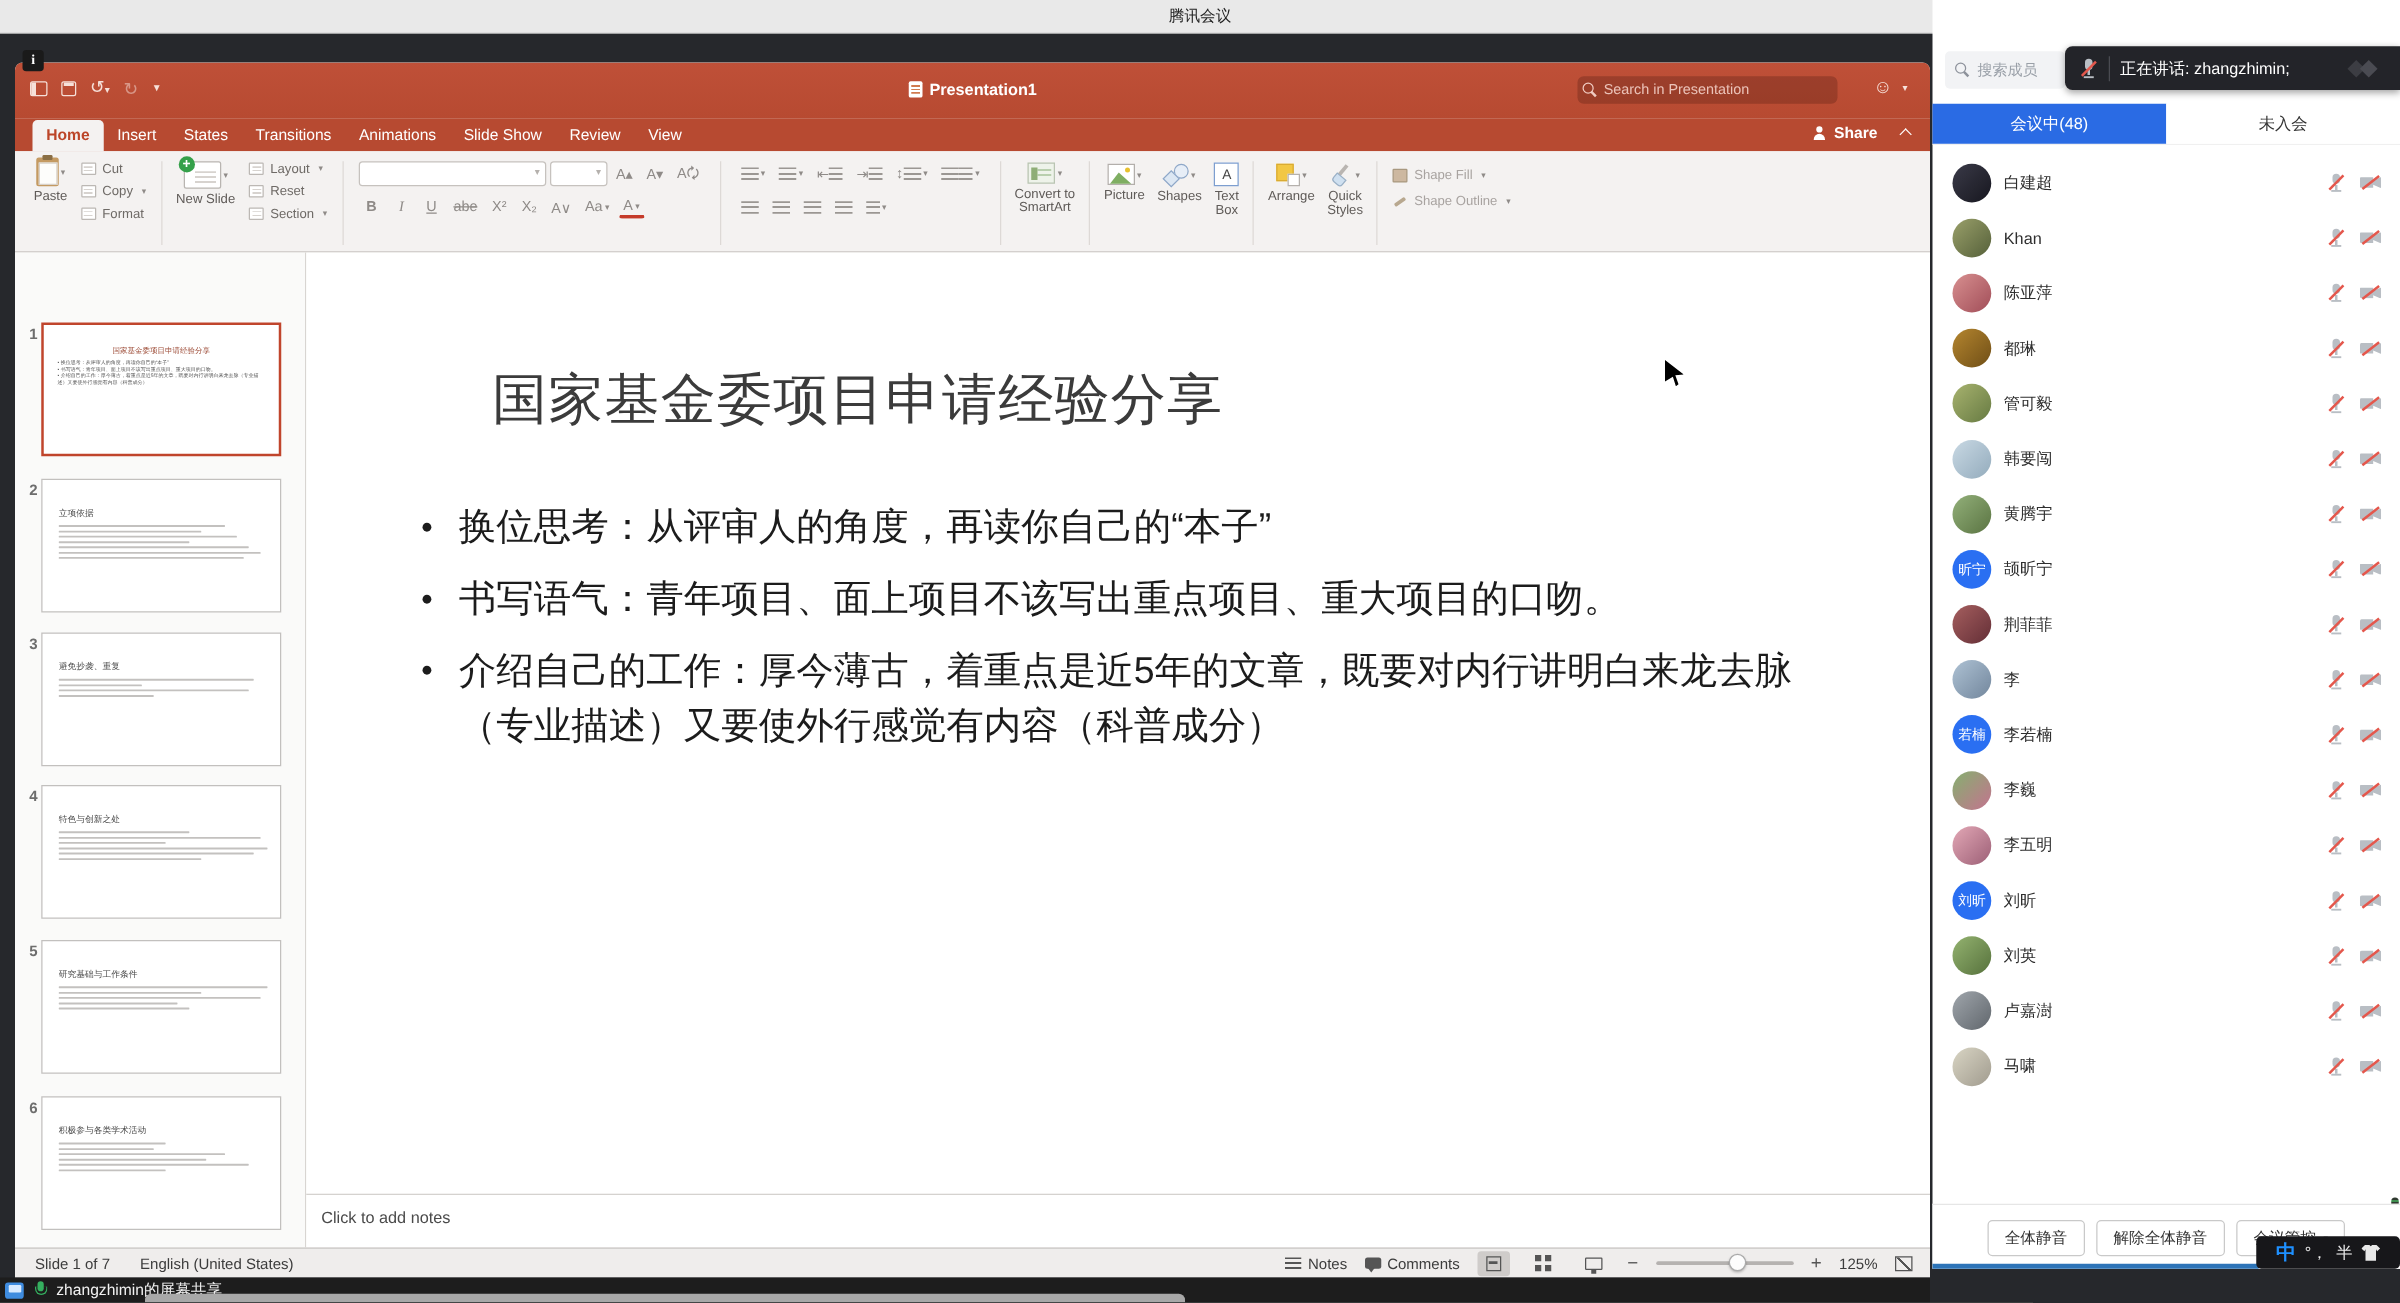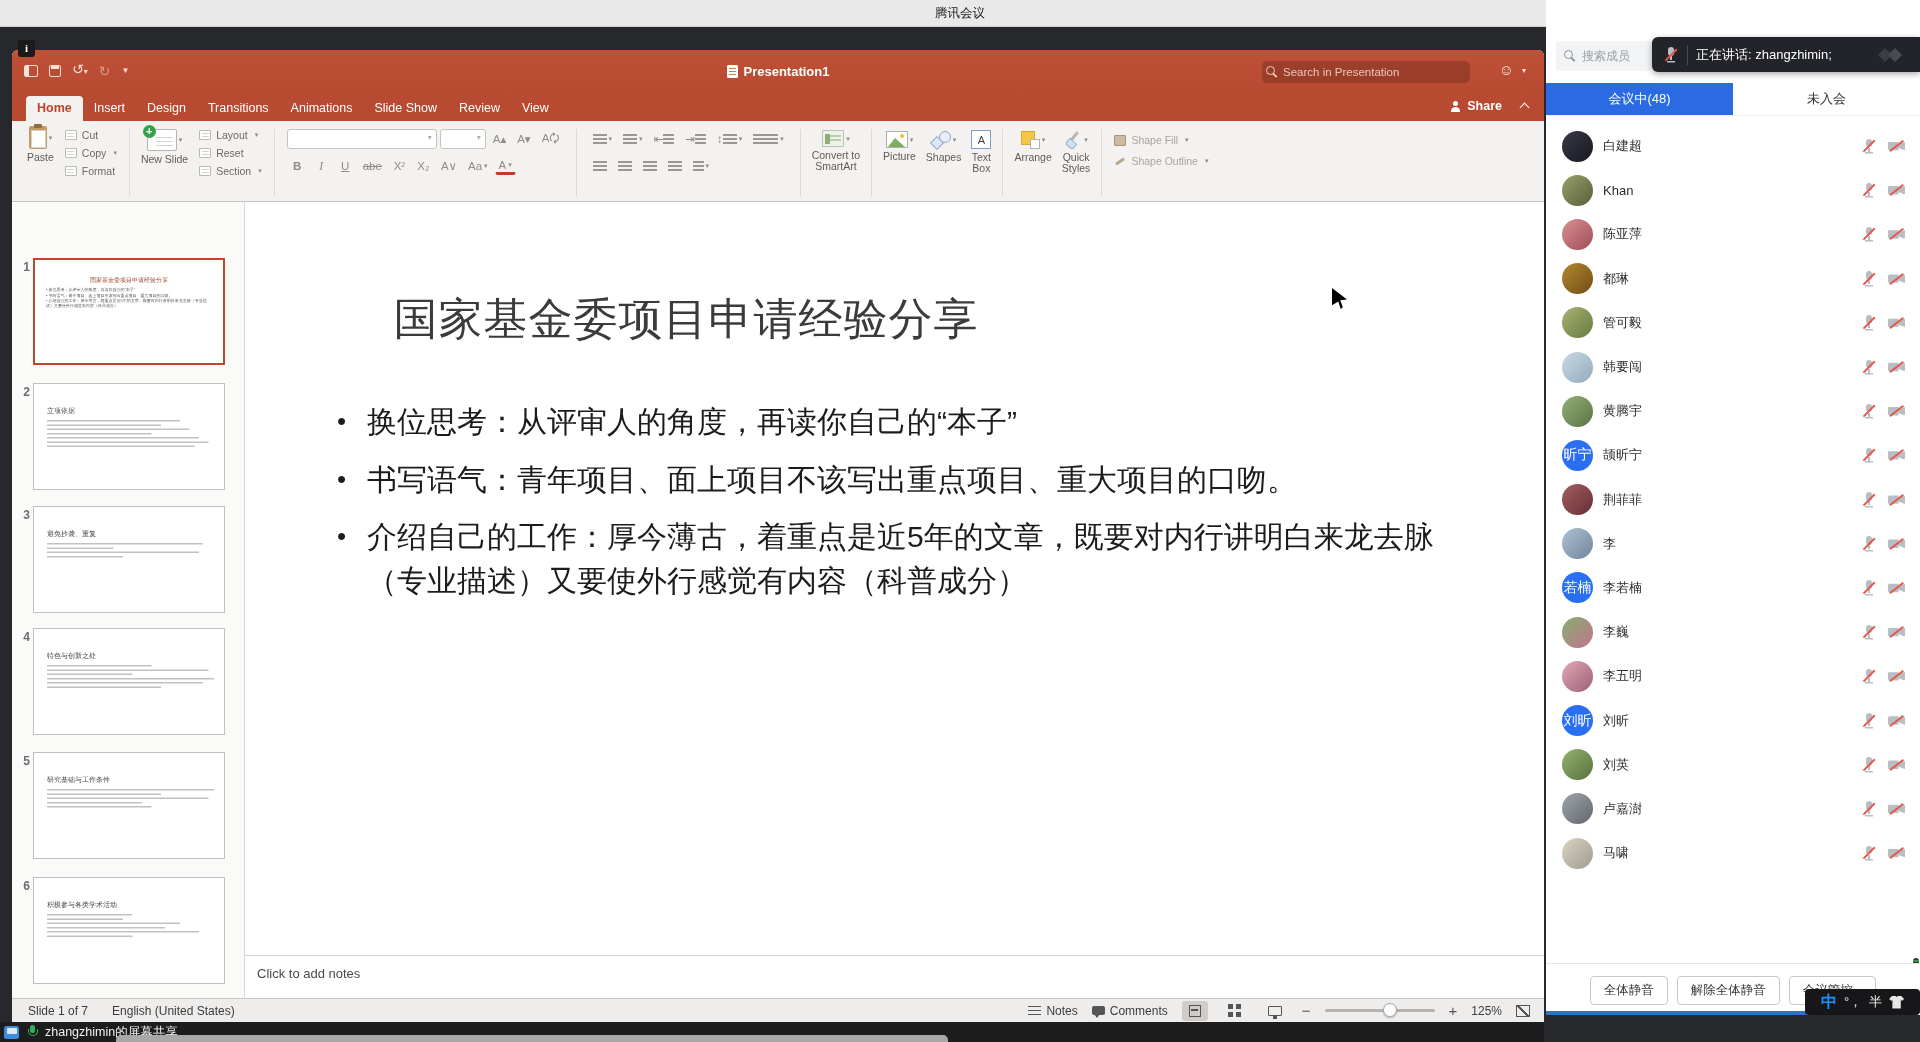--- a/index.html
+++ b/index.html
@@ -161,21 +161,21 @@
   .ic-cam-off::after{content:"";position:absolute;left:1px;top:6.5px;width:17px;height:1.7px;background:#e4574c;transform:rotate(-38deg);}
   .logo-dia{position:relative;width:34px;height:16px;margin-left:auto;}
   .logo-dia::before,.logo-dia::after{content:"";position:absolute;top:3px;width:10px;height:10px;transform:rotate(45deg);}
   .logo-dia::before{left:4px;background:#3c3d43;}
   .logo-dia::after{left:14px;background:#4a4b52;}
   #p-tabs{position:absolute;left:0;top:83px;width:100%;height:33px;display:flex;border-bottom:1px solid #f0f0f0;}
   .p-tab{flex:1;display:flex;align-items:center;justify-content:center;font-size:13px;color:#333;background:#fff;}
   .p-tab.active{background:#2a6be4;color:#fff;}
   #p-list{position:absolute;left:0;top:116px;width:100%;height:847px;overflow:hidden;padding-top:8px;}
   .p-row{height:44.2px;display:flex;align-items:center;padding:0 14px 0 16px;gap:10px;}
-  .p-ava{width:31px;height:31px;border-radius:50%;flex:0 0 31px;display:flex;align-items:center;justify-content:center;color:#fff;font-size:14px;overflow:hidden;}
+  .p-ava{width:31px;height:31px;border-radius:50%;flex:0 0 31px;display:flex;align-items:center;justify-content:center;color:#fff;font-size:11px;overflow:hidden;}
   .p-name{font-size:13px;color:#2e2e2e;flex:1;white-space:nowrap;overflow:hidden;}
   #p-scroll{position:absolute;right:1px;top:958px;width:6px;height:42px;background:repeating-linear-gradient(#2f3a2f 0 2px,#3f8f4f 2px 4px);border-radius:3px;}
   #p-footer{position:absolute;left:0;top:963px;width:100%;height:52px;background:#fff;border-top:1px solid #e6e6e6;display:flex;align-items:center;justify-content:center;gap:9px;padding-top:2px;}
   .p-btn{height:29px;border:1px solid #c9c9c9;border-radius:4px;background:#fff;font-size:12.5px;color:#333;display:flex;align-items:center;padding:0 13px;gap:4px;white-space:nowrap;}
   #blue-strip{position:absolute;left:0;top:1011px;width:261px;height:4px;background:#2d74b8;}
   #ime{position:absolute;left:259px;top:989px;width:115px;height:26px;background:#17171a;border-radius:4px;display:flex;align-items:center;justify-content:center;gap:7px;z-index:5;}
   #ime .zh{color:#1e90ff;font-size:16px;font-weight:bold;}
   #ime .wh{color:#eee;font-size:13px;}
   .ic-shirt{width:15px;height:13px;background:#e8e8e8;clip-path:polygon(22% 0,40% 0,50% 12%,60% 0,78% 0,100% 26%,84% 42%,78% 30%,78% 100%,22% 100%,22% 30%,16% 42%,0 26%);}
 </style>
@@ -207,21 +207,21 @@
           <span class="ic-search"></span>
           <span class="ph">Search in Presentation</span>
         </div>
         <span id="smiley">☺</span>
         <span id="smiley-car">▾</span>
       </div>
 
       <div id="ppt-tabs">
         <div class="ptab active">Home</div>
           <div class="ptab">Insert</div>
-          <div class="ptab">Design</div>
+          <div class="ptab">States</div>
           <div class="ptab">Transitions</div>
           <div class="ptab">Animations</div>
           <div class="ptab">Slide Show</div>
           <div class="ptab">Review</div>
           <div class="ptab">View</div>
           <div id="share-btn">
             <span class="ic-personw"></span>
             <span>Share</span>
           </div>
         <span id="ribcollapse"></span>

